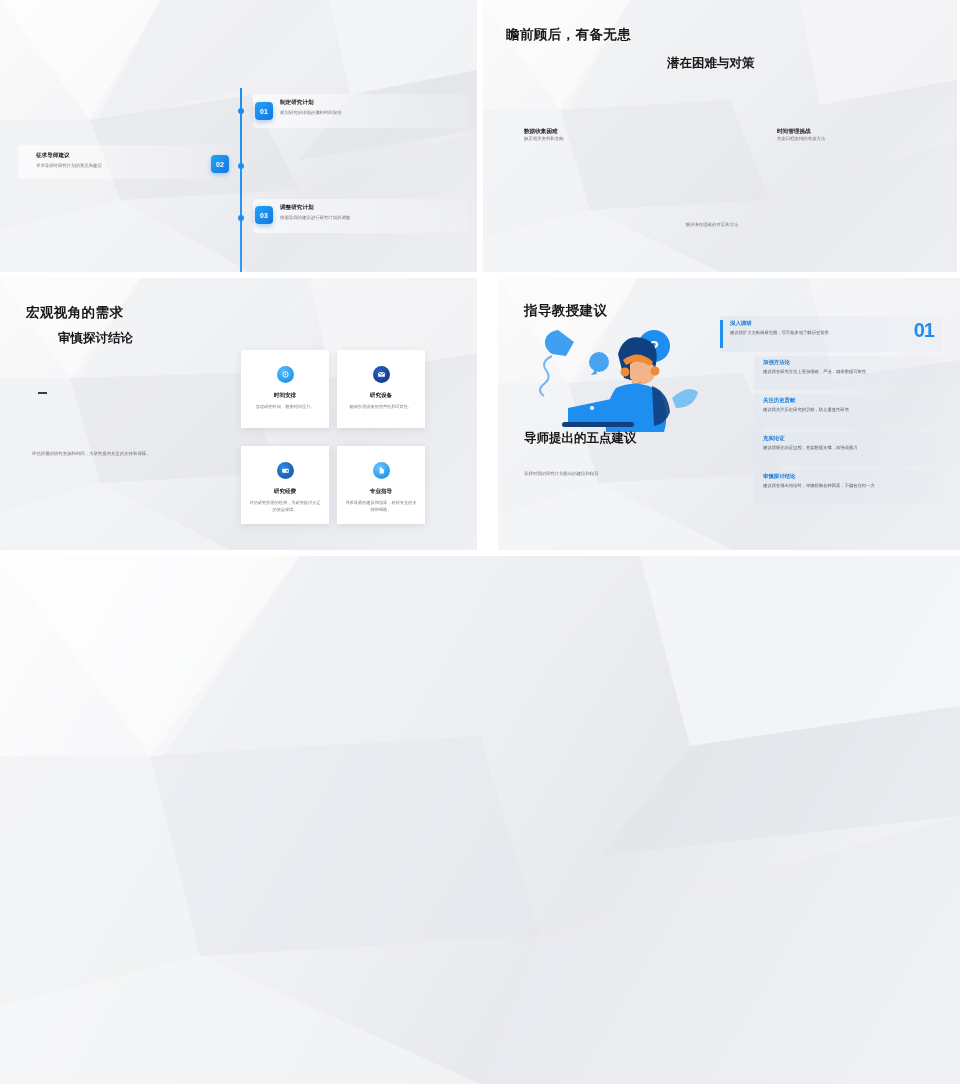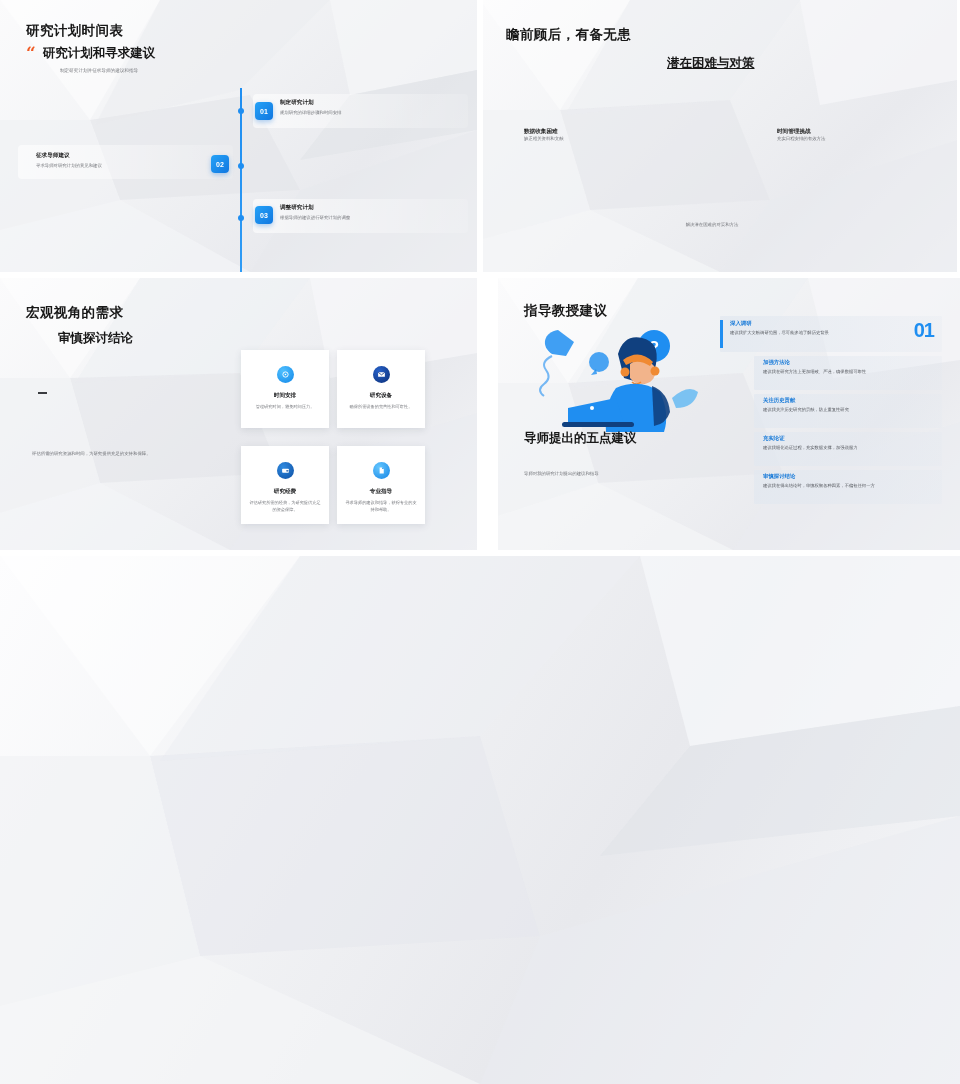--- a/index.html
+++ b/index.html
@@ -78,28 +78,20 @@
     <polygon points="0,0 160,0 90,120" fill="#ffffff" opacity=".55"></polygon>
     <polygon points="160,0 330,0 240,90 95,125" fill="#eceef1" opacity=".7"></polygon>
     <polygon points="330,0 477,0 477,70 350,95" fill="#f6f7f9" opacity=".8"></polygon>
     <polygon points="90,120 250,95 300,190 120,200" fill="#e4e6ea" opacity=".75"></polygon>
     <polygon points="0,120 90,120 120,200 0,230" fill="#f0f1f4" opacity=".8"></polygon>
     <polygon points="300,190 477,130 477,272 250,272" fill="#e8eaee" opacity=".7"></polygon>
     <polygon points="0,230 120,200 250,272 0,272" fill="#f4f5f7" opacity=".8"></polygon>
     <polygon points="350,95 477,70 477,130 300,160" fill="#dfe2e6" opacity=".6"></polygon>
   </svg>
 
-  <div class="tl-head">
-    <div class="s-title">研究计划时间表</div>
-    <div class="tl-row2">
-      <span class="quote-mark">“</span>
-      <span class="s-sub">研究计划和寻求建议</span>
-    </div>
-    <div class="tl-caption">制定研究计划并征求导师的建议和指导</div>
-  </div>
 
   <div class="tl-axis"></div>
   <div class="tl-dot" style="top:108px"></div>
   <div class="tl-dot" style="top:163px"></div>
   <div class="tl-dot" style="top:215px"></div>
 
   <div class="tl-band" style="left:253px;top:94px;width:215px;"></div>
   <div class="tl-badge" style="left:255px;top:102px;">01</div>
   <div style="position:absolute;left:280px;top:99px;">
     <div class="tl-item-title">制定研究计划</div>
@@ -126,21 +118,21 @@
     <polygon points="0,0 150,0 80,110" fill="#ffffff" opacity=".5"></polygon>
     <polygon points="150,0 320,0 250,100 85,115" fill="#eceef1" opacity=".65"></polygon>
     <polygon points="320,0 477,0 477,80 340,105" fill="#f7f8fa" opacity=".8"></polygon>
     <polygon points="80,110 250,100 290,200 110,210" fill="#e5e7eb" opacity=".7"></polygon>
     <polygon points="0,110 80,110 110,210 0,240" fill="#f1f2f5" opacity=".8"></polygon>
     <polygon points="290,200 477,140 477,272 240,272" fill="#e9ebef" opacity=".7"></polygon>
     <polygon points="0,240 110,210 240,272 0,272" fill="#f5f6f8" opacity=".8"></polygon>
   </svg>
 
   <div style="position:absolute;left:26px;top:26px;" class="s-title">瞻前顾后，有备无患</div>
-  <div style="position:absolute;left:187px;top:55px;text-decoration:underline;" class="s-sub">潜在困难与对策</div>
+  <div style="position:absolute;left:187px;top:55px;" class="s-sub">潜在困难与对策</div>
 
   <div class="pie-lbl" style="left:44px;top:128px;">
     <div class="tiny-b">数据收集困难</div>
     <div class="tiny">缺乏相关资料和文献</div>
   </div>
   <div class="pie-lbl" style="left:297px;top:128px;">
     <div class="tiny-b">时间管理挑战</div>
     <div class="tiny">充实日程安排的有效方法</div>
   </div>
   <div class="pie-foot" style="left:132px;top:222px;">解决潜在困难的对策和方法</div>

